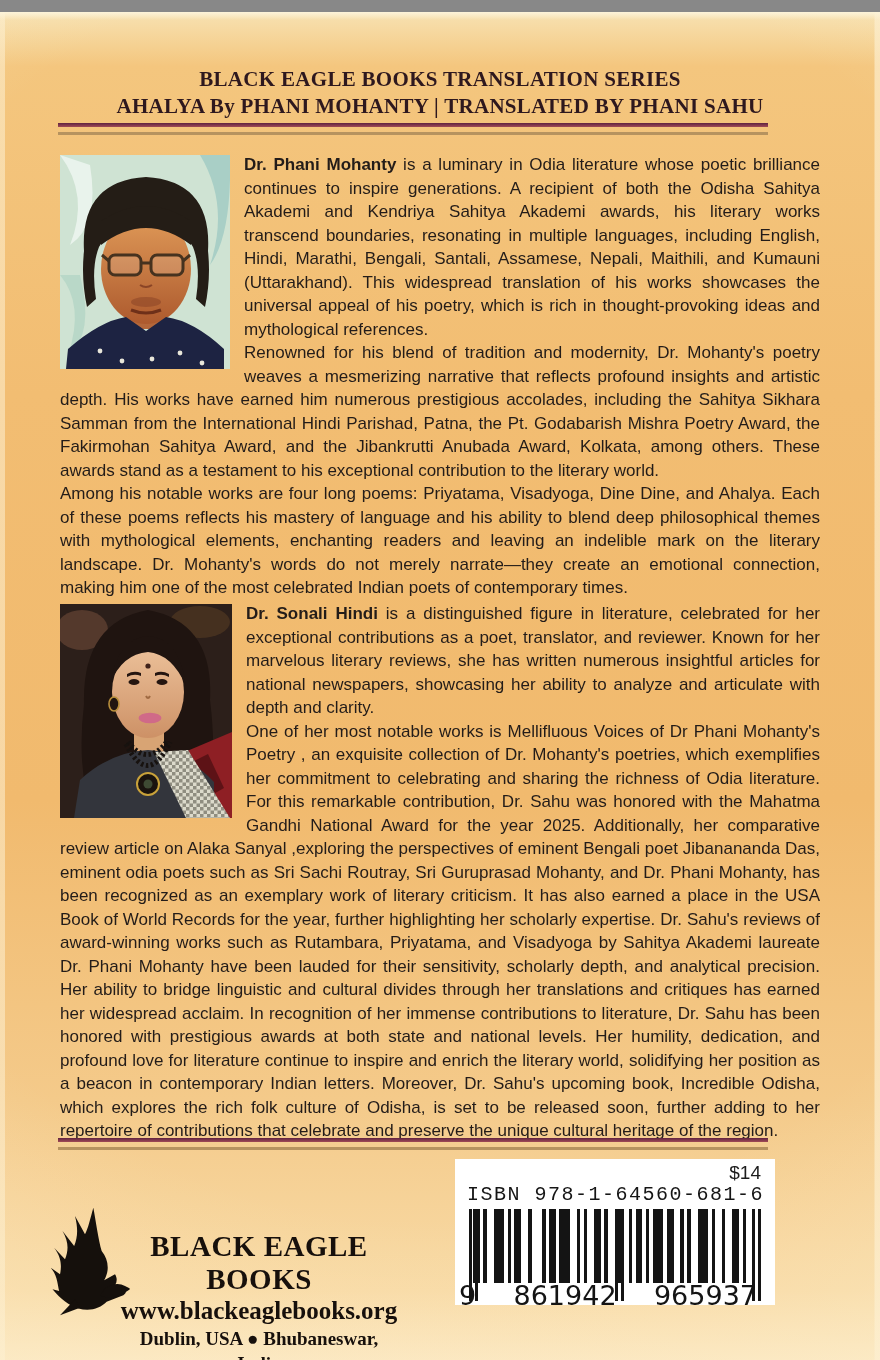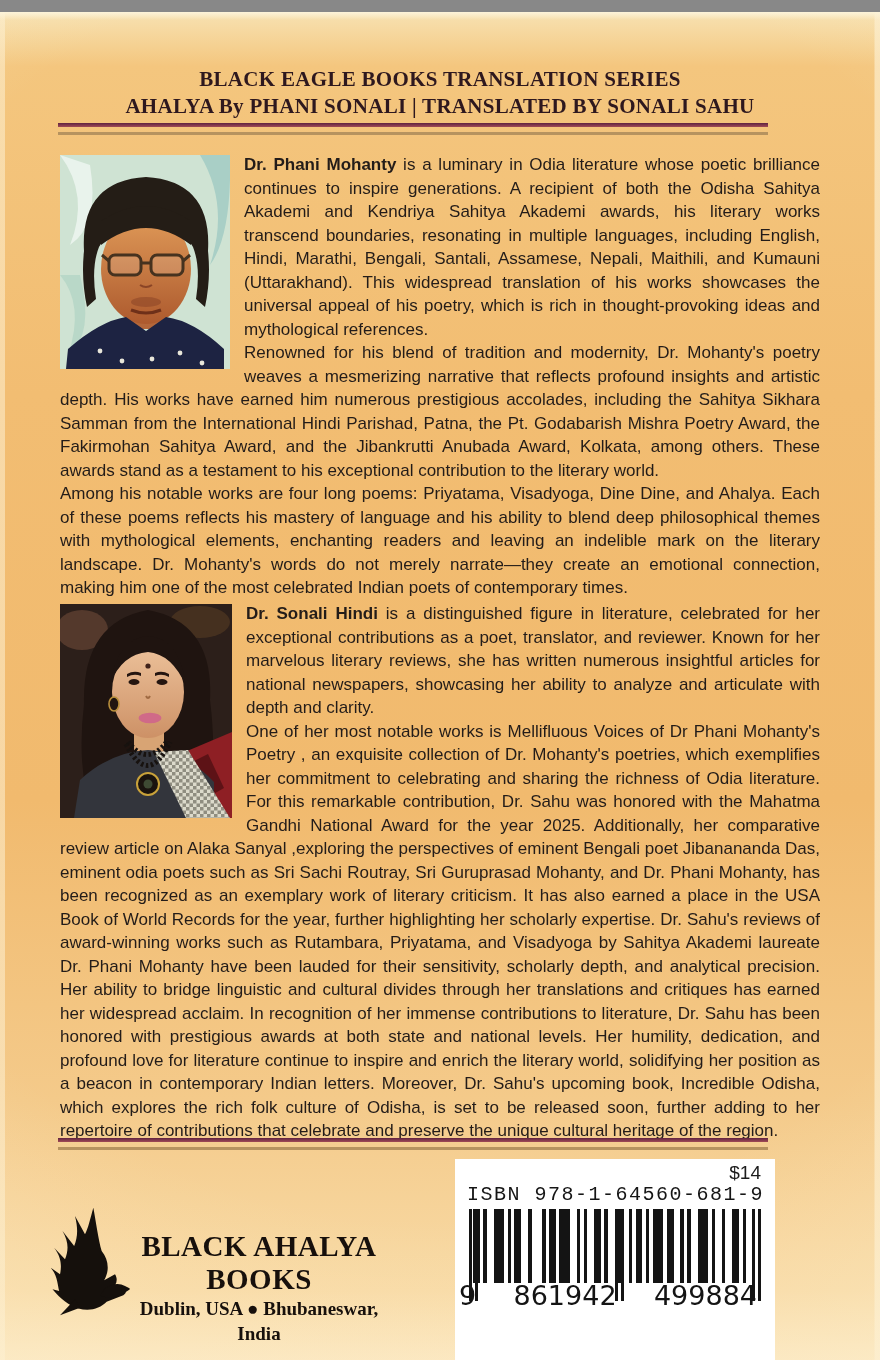--- a/index.html
+++ b/index.html
@@ -34,21 +34,21 @@
   .photo svg{display:block;}
   
   .publisher{position:absolute;left:50px;top:1182px;width:360px;}
   .eagle{position:absolute;left:0;top:6px;}
   .pubtext{position:absolute;left:68px;top:36px;width:282px;text-align:center;
     font-family:"Liberation Serif",serif;color:#17100c;}
   .pub-name{font-size:29px;font-weight:600;letter-spacing:.5px;line-height:33px;}
   .pub-web{font-size:25px;font-weight:700;line-height:30px;}
   .pub-loc{font-size:19px;font-weight:700;line-height:25px;}
   
-  .barcode{position:absolute;left:455px;top:1147px;width:320px;height:202px;
+  .barcode{position:absolute;left:455px;top:1147px;width:320px;height:146px;
     background:#ffffff;box-sizing:border-box;padding:3px 12px 4px;}
   .price{text-align:right;font-size:19px;line-height:21px;color:#1c1c1c;padding-right:2px;}
   .isbn{font-family:"Liberation Mono",monospace;font-size:20px;line-height:23px;
     letter-spacing:1.5px;text-align:center;color:#161616;white-space:nowrap;}
   .barswrap{position:relative;height:102px;margin:3px 6px 0;}
   .bars{display:flex;height:74px;width:100%;}
   .bars div{height:100%;}
   .guard{position:absolute;top:0;width:3px;height:92px;background:#141414;}
   .g1{left:-4px;} .g2{left:2px;} .g3{left:50%;} .g4{left:calc(50% + 6px);} .g5{right:2px;} .g6{right:-4px;}
   .digits{position:absolute;left:0;right:0;top:72px;display:flex;
@@ -57,21 +57,21 @@
   .digits span{background:transparent;}
   .dg-left{margin-left:-14px;}
 </style>
 </head>
 <body>
 
 <div class="cover">
 
   <div class="header">
     <div>BLACK EAGLE BOOKS TRANSLATION SERIES</div>
-    <div>AHALYA By PHANI SONALI  |  TRANSLATED BY SONALI SAHU</div>
+    <div>AHALYA By PHANI MOHANTY  |  TRANSLATED BY PHANI SAHU</div>
   </div>
 
   <div class="rule rule1">
     <div class="maroon"></div>
     <div class="tan"></div>
   </div>
 
   <div class="bio bio1">
     <span class="photo">
       <svg width="170" height="214" viewBox="0 0 170 214">
@@ -171,28 +171,29 @@
       <svg width="80" height="122" viewBox="0 0 96 132">
         <g fill="#15100c">
           <path d="M52,2 C48,16 46,26 42,34 L30,12 C34,28 33,38 29,48 L15,30 C23,44 22,54 18,64 L5,50 C14,62 14,72 12,82 L1,74 C9,84 9,94 11,102 L3,100 C13,112 22,119 34,123 C48,127 60,123 68,115 L88,107 C92,105 92,101 88,97 L73,101 C80,95 82,88 78,82 L65,89 C72,77 70,64 62,54 C58,40 55,18 52,2 Z"></path>
           <path d="M66,99 C74,93 83,92 90,96 L96,99 L85,106 C77,111 68,111 60,107 Z"></path>
           <path d="M86,97 L96,100 L85,107 Z"></path>
           <path d="M36,122 L12,131 L30,112 Z"></path>
         </g>
       </svg>
     </span>
     <div class="pubtext">
-      <div class="pub-name">BLACK AHALYA BOOKS</div>
+      <div class="pub-name">BLACK EAGLE BOOKS</div>
+      <div class="pub-web">www.blackeaglebooks.org</div>
       <div class="pub-loc">Dublin, USA ● Bhubaneswar, India</div>
     </div>
   </div>
 
   <div class="barcode">
     <div class="price">$14</div>
-    <div class="isbn">ISBN 978-1-64560-681-9</div>
+    <div class="isbn">ISBN 978-1-64560-681-6</div>
     <div class="barswrap">
       <div class="bars">
           <div style="width: 2.43902%; background: rgb(20, 20, 20);"></div>
           <div style="width: 1.21951%; background: transparent;"></div>
           <div style="width: 1.21951%; background: rgb(20, 20, 20);"></div>
           <div style="width: 2.43902%; background: transparent;"></div>
           <div style="width: 3.65854%; background: rgb(20, 20, 20);"></div>
           <div style="width: 1.21951%; background: transparent;"></div>
           <div style="width: 1.21951%; background: rgb(20, 20, 20);"></div>
           <div style="width: 1.21951%; background: transparent;"></div>
@@ -243,18 +244,18 @@
         </div>
       <div class="guard g1"></div>
       <div class="guard g2"></div>
       <div class="guard g3"></div>
       <div class="guard g4"></div>
       <div class="guard g5"></div>
       <div class="guard g6"></div>
       <div class="digits">
         <span class="dg-left">9</span>
         <span>861942</span>
-        <span>499884</span>
+        <span>965937</span>
       </div>
     </div>
   </div>
 
 </div>
 
 </body></html>

